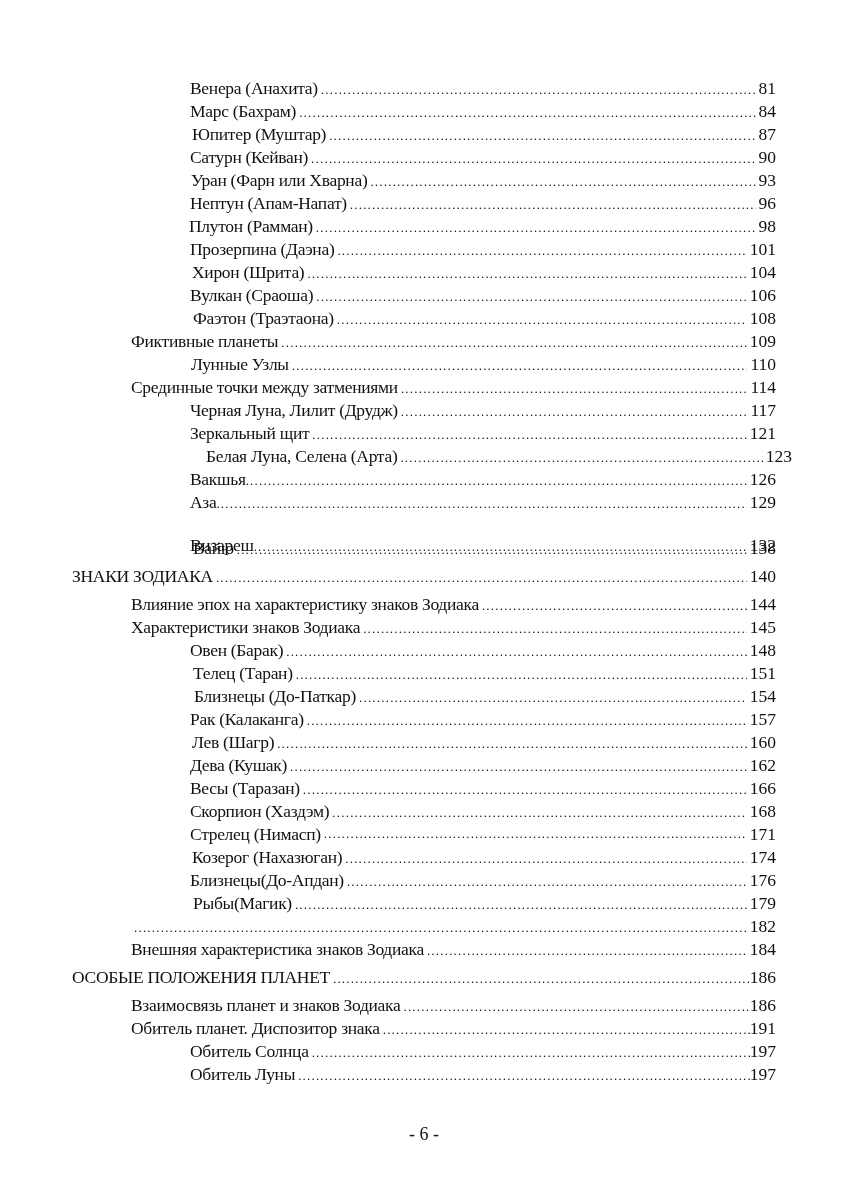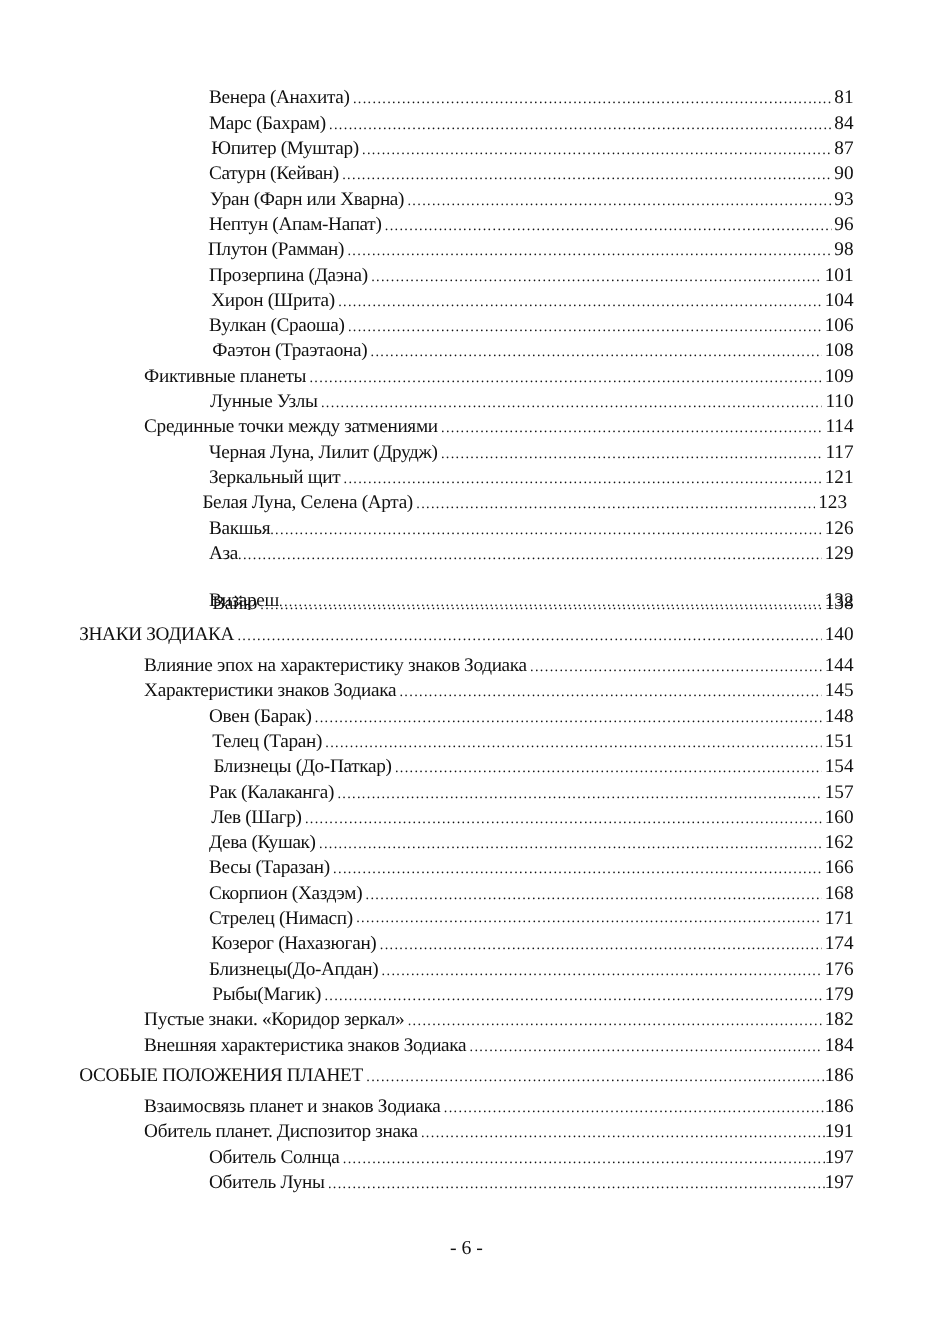--- a/index.html
+++ b/index.html
@@ -89,21 +89,21 @@
     <div class="row" style="left: 190px; top: 399px; width: 586px;">
       <span class="title">Черная Луна, Лилит (Друдж)</span>
       <span class="dots">....................................................................................................................................................................................................</span>
       <span class="page">117</span>
     </div>
     <div class="row" style="left: 190px; top: 422px; width: 586px;">
       <span class="title">Зеркальный щит</span>
       <span class="dots">....................................................................................................................................................................................................</span>
       <span class="page">121</span>
     </div>
-    <div class="row" style="left: 184px; top: 445px; width: 586px;">
+    <div class="row" style="left: 206px; top: 445px; width: 586px;">
       <span class="title">Белая Луна, Селена (Арта)</span>
       <span class="dots">....................................................................................................................................................................................................</span>
       <span class="page">123</span>
     </div>
     <div class="row" style="left: 190px; top: 468px; width: 586px;">
       <span class="title">Вакшья</span>
       <span class="dots" style="margin-left: 0px;">....................................................................................................................................................................................................</span>
       <span class="page">126</span>
     </div>
     <div class="row" style="left: 190px; top: 491px; width: 586px;">
@@ -190,21 +190,20 @@
       <span class="title">Близнецы(До-Апдан)</span>
       <span class="dots">....................................................................................................................................................................................................</span>
       <span class="page">176</span>
     </div>
     <div class="row" style="left: 193px; top: 892px; width: 583px;">
       <span class="title">Рыбы(Магик)</span>
       <span class="dots">....................................................................................................................................................................................................</span>
       <span class="page">179</span>
     </div>
     <div class="row" style="left: 131px; top: 915px; width: 645px;">
-      <span class="title">Пустые знаки. «Коридор зеркал»</span>
       <span class="dots">....................................................................................................................................................................................................</span>
       <span class="page">182</span>
     </div>
     <div class="row" style="left: 131px; top: 938px; width: 645px;">
       <span class="title">Внешняя характеристика знаков Зодиака</span>
       <span class="dots">....................................................................................................................................................................................................</span>
       <span class="page">184</span>
     </div>
     <div class="row" style="left: 72px; top: 966px; width: 704px;">
       <span class="title">ОСОБЫЕ ПОЛОЖЕНИЯ ПЛАНЕТ</span>

